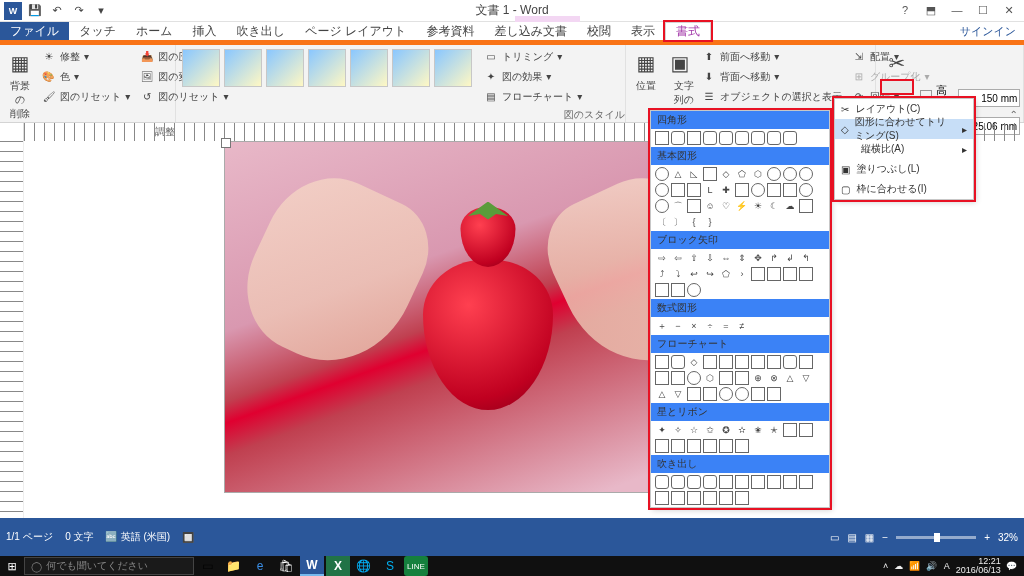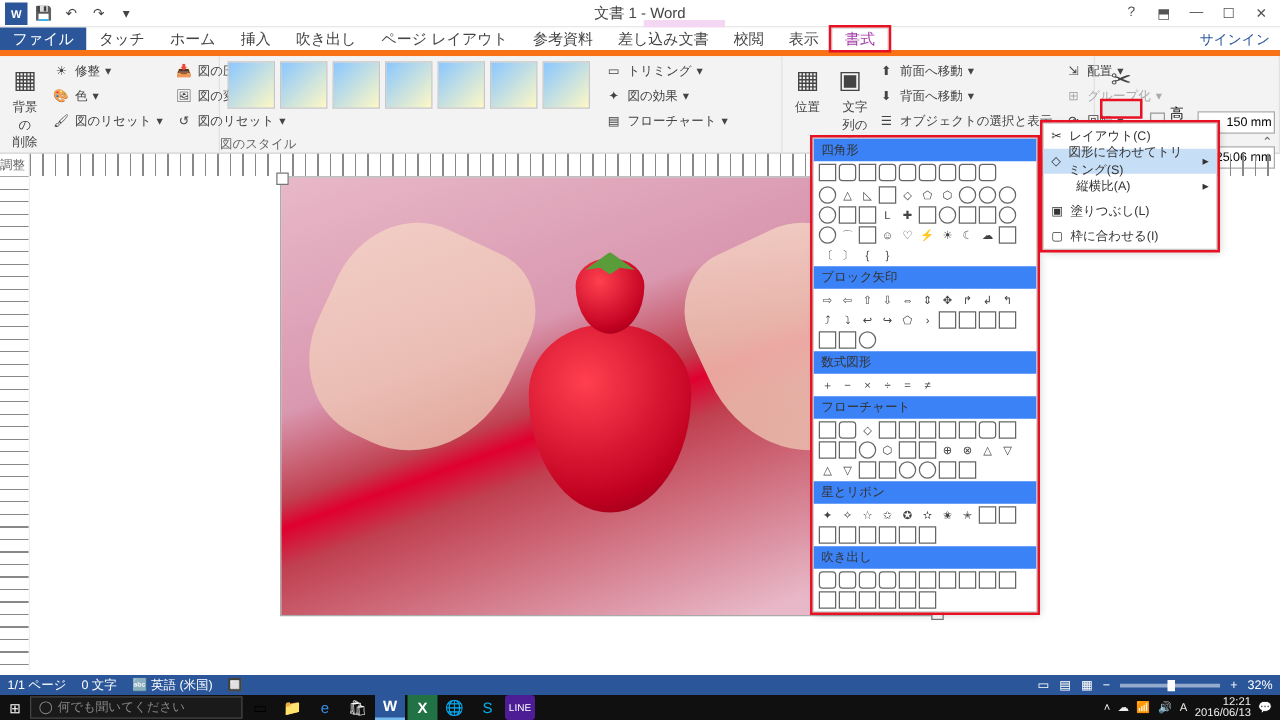--- a/index.html
+++ b/index.html
@@ -16,21 +16,21 @@
 
 .tabstrip { height: 23px; background: #fff; display: flex; align-items: stretch; border-bottom: 5px solid #f97316; position: relative; }
 .tabstrip .tab { padding: 0 10px; display: flex; align-items: center; color: #444; font-size: 12px; }
 .tabstrip .tab.file { background: #2b579a; color: #fff; }
 .tabstrip .tab.format { background: #fff; border: 1px solid #d4d4d4; border-bottom: none; outline: 2px solid #e81123; color: #a33caa; }
 .tabstrip .signin { margin-left: auto; padding: 0 8px; display: flex; align-items: center; color: #2b579a; font-size: 11px; }
 
 .ribbon { height: 78px; background: #f3f3f3; border-bottom: 1px solid #d4d4d4; display: flex; position: relative; }
 .rgroup { border-right: 1px solid #e1e1e1; display: flex; flex-direction: column; }
 .rgroup .rgroup-body { flex: 1; display: flex; align-items: flex-start; padding: 2px 4px; gap: 2px; }
-.rgroup .rgroup-label { height: 15px; text-align: left; font-size: 10px; color: #666; }
+.rgroup .rgroup-label { height: 15px; text-align: right; font-size: 10px; color: #666; }
 .rbtn-big { width: 40px; display: flex; flex-direction: column; align-items: center; gap: 2px; padding: 2px; font-size: 10px; color: #444; }
 .rbtn-big .icon { width: 28px; height: 28px; display: flex; align-items: center; justify-content: center; font-size: 20px; }
 .rcol { display: flex; flex-direction: column; gap: 1px; }
 .rbtn-small { height: 19px; display: flex; align-items: center; gap: 4px; padding: 0 4px; font-size: 10px; color: #444; white-space: nowrap; }
 .rbtn-small .micon { width: 14px; height: 14px; display: flex; align-items: center; justify-content: center; }
 .style-thumb { width: 38px; height: 38px; background: linear-gradient(135deg, #8ac7ff, #fff8c4); border: 1px solid #c7c7c7; margin: 2px; }
 .style-gallery { display: flex; flex-wrap: nowrap; }
 
 .size-controls { display: flex; flex-direction: column; gap: 4px; padding: 4px; margin-top: 32px; }
 .size-row { display: flex; align-items: center; gap: 4px; }
@@ -62,21 +62,21 @@
 .shapes-panel .sh { width: 14px; height: 14px; border: 1px solid #666; font-size: 9px; display: flex; align-items: center; justify-content: center; color: #444; }
 .sh.round { border-radius: 50%; }
 .sh.noborder { border: none; }
 .sh.rr { border-radius: 3px; }
 
 .trim-menu { position: absolute; right: 50px; top: 98px; width: 140px; background: #fff; border: 1px solid #c7c7c7; outline: 2px solid #e81123; box-shadow: 2px 2px 6px rgba(0,0,0,.2); z-index: 60; }
 .trim-menu .mitem { height: 20px; display: flex; align-items: center; padding: 0 6px; gap: 6px; font-size: 10px; color: #333; }
 .trim-menu .mitem.selected { background: #c7def7; }
 .trim-menu .mitem .arrow { margin-left: auto; }
 
-.status { position: absolute; left: 0; right: 0; bottom: 20px; height: 16px; background: #2b579a; color: #fff; display: flex; align-items: center; font-size: 10px; padding: 0 6px; gap: 12px; }
+.status { position: absolute; left: 0; right: 0; bottom: 20px; height: 38px; background: #2b579a; color: #fff; display: flex; align-items: center; font-size: 10px; padding: 0 6px; gap: 12px; }
 .status .right { margin-left: auto; display: flex; align-items: center; gap: 8px; }
 .zoom-slider { width: 80px; height: 3px; background: rgba(255,255,255,.5); position: relative; }
 .zoom-slider::after { content: ""; position: absolute; left: 38px; top: -3px; width: 6px; height: 9px; background: #fff; }
 
 .taskbar { position: absolute; left: 0; right: 0; bottom: 0; height: 20px; background: #101010; display: flex; align-items: center; gap: 2px; padding: 0 2px; }
 .taskbar .tstart { width: 20px; height: 20px; display: flex; align-items: center; justify-content: center; color: #fff; }
 .taskbar .tsearch { width: 170px; height: 18px; background: #1a1a1a; border: 1px solid #444; color: #888; font-size: 10px; display: flex; align-items: center; gap: 4px; padding: 0 6px; }
 .taskbar .ticon { width: 24px; height: 20px; display: flex; align-items: center; justify-content: center; font-size: 12px; }
 .taskbar .ticon.active { border-bottom: 2px solid #76b9ed; }
 .taskbar .tray { margin-left: auto; display: flex; align-items: center; gap: 6px; color: #eee; font-size: 9px; padding-right: 4px; }
@@ -245,20 +245,21 @@
     <div class="sh"></div>
       <div class="sh rr"></div>
       <div class="sh"></div>
       <div class="sh rr"></div>
       <div class="sh rr"></div>
       <div class="sh rr"></div>
       <div class="sh rr"></div>
       <div class="sh rr"></div>
       <div class="sh rr"></div>
   </div>
+  <div class="cat">基本図形</div>
   <div class="shapes-row">
     <div class="sh round"></div>
       <div class="sh noborder">△</div>
       <div class="sh noborder">◺</div>
       <div class="sh"></div>
       <div class="sh noborder">◇</div>
       <div class="sh noborder">⬠</div>
       <div class="sh noborder">⬡</div>
       <div class="sh round"></div>
       <div class="sh round"></div>
@@ -442,21 +443,21 @@
       <span>何でも聞いてください</span>
     </div>
   <div class="ticon">▭</div>
   <div class="ticon" style="color:#f8d775">📁</div>
   <div class="ticon" style="color:#3a8ee6">e</div>
   <div class="ticon" style="color:#fff">🛍</div>
   <div class="ticon active" style="background:#2b579a;color:#fff;font-weight:bold">W</div>
   <div class="ticon" style="background:#217346;color:#fff;font-weight:bold">X</div>
   <div class="ticon">🌐</div>
   <div class="ticon" style="color:#00aff0">S</div>
-  <div class="ticon" style="background:#4c1d95;color:#fff;border-radius:3px;font-size:8px">LINE</div>
+  <div class="ticon" style="background:#15803d;color:#fff;border-radius:3px;font-size:8px">LINE</div>
   <div class="tray">
     <span>˄</span>
     <span>☁</span>
     <span>📶</span>
     <span>🔊</span>
     <span>A</span>
     <div style="text-align:right;line-height:1">
       <div>12:21</div>
       <div>2016/06/13</div>
     </div>

